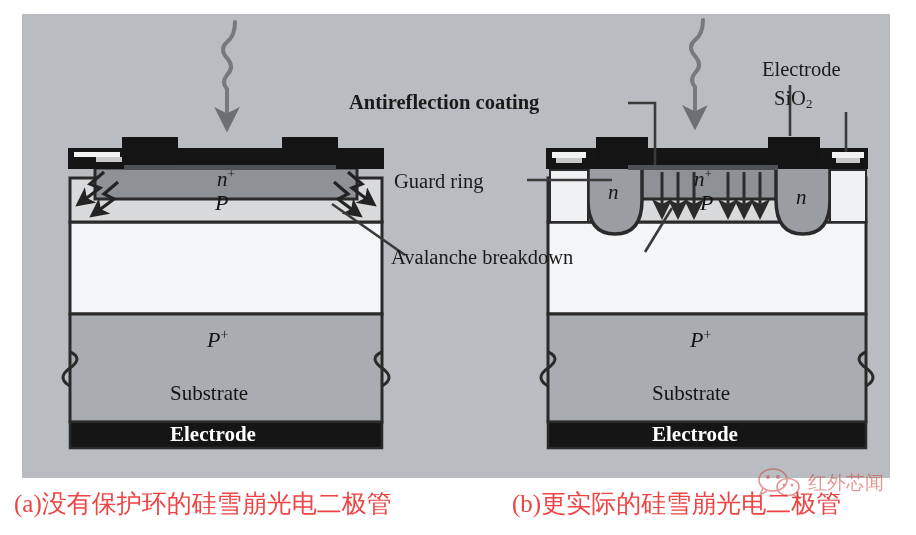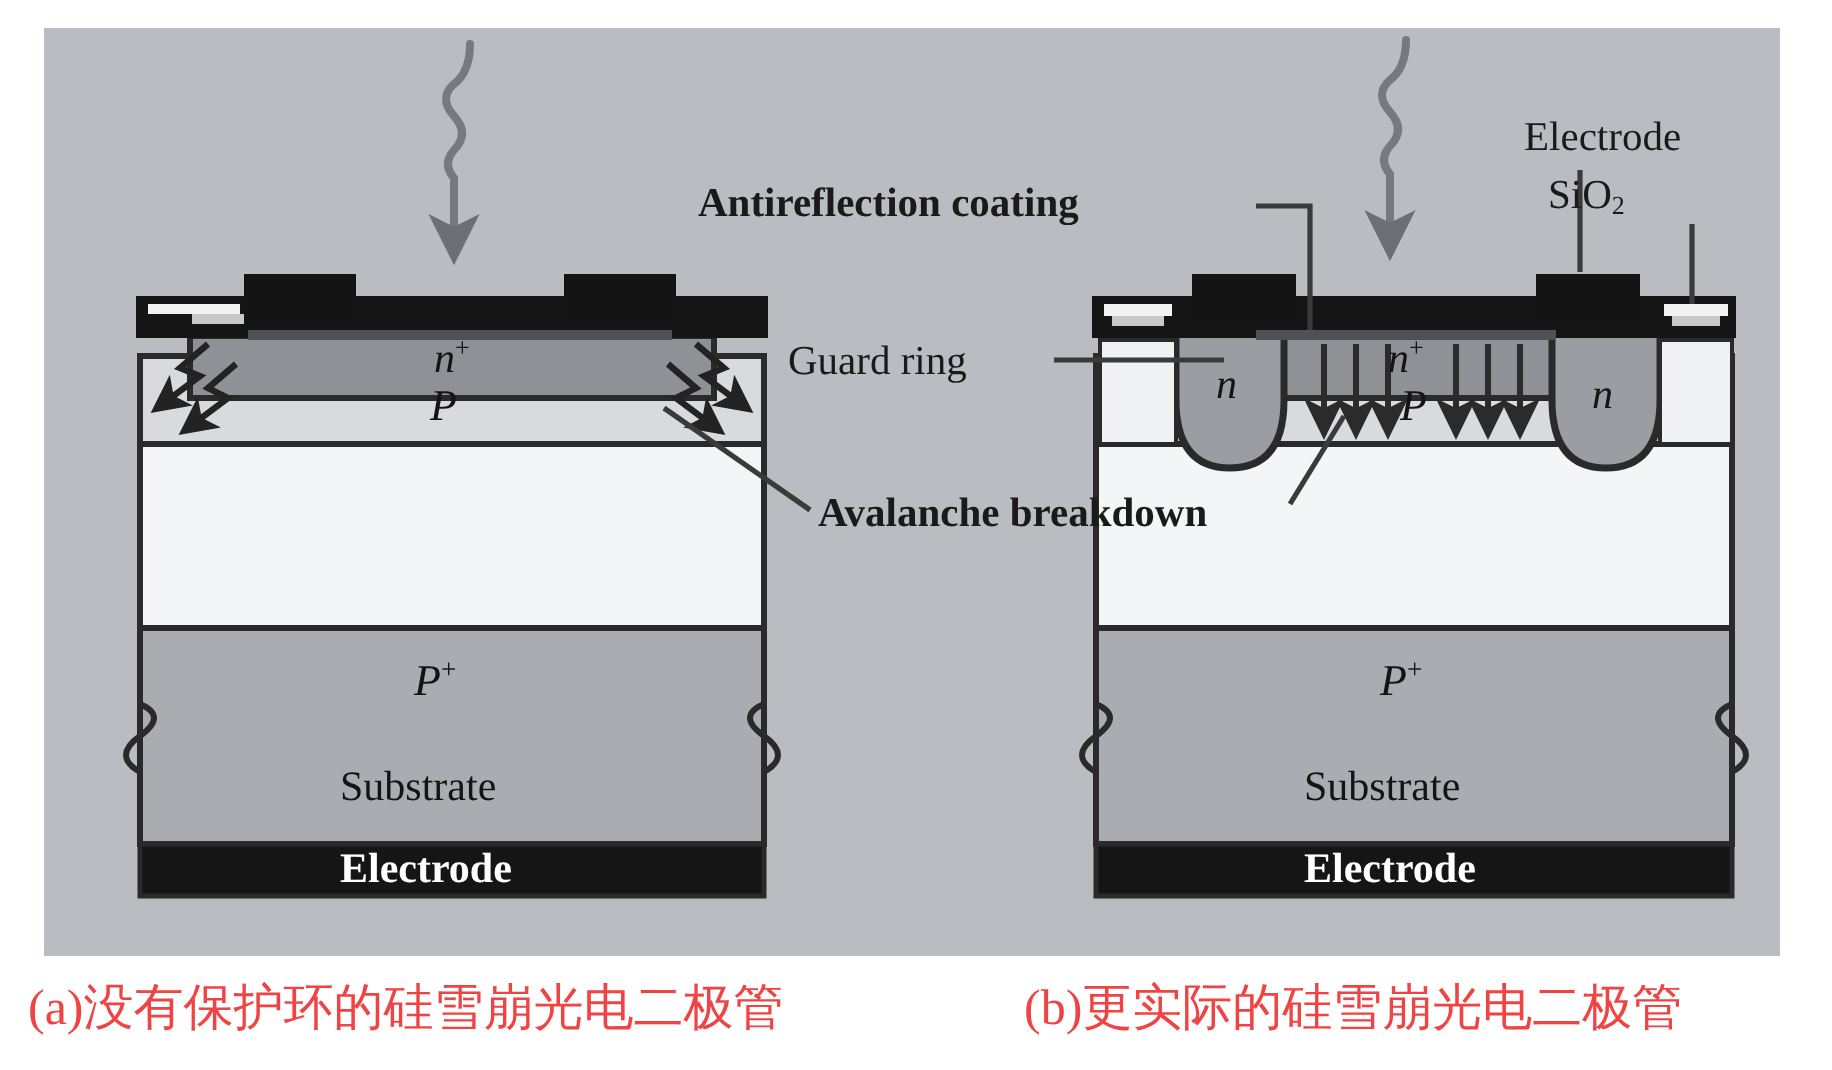--- a/index.html
+++ b/index.html
@@ -12,21 +12,21 @@
 
   svg.layer{position:absolute;left:0;top:0;width:916px;height:535px;overflow:visible;}
 
   .cap{position:absolute;font-size:25px;color:#ef4444;white-space:nowrap;letter-spacing:0px;}
   #cap-a{left:14px;top:487px;}
   #cap-b{left:512px;top:487px;}
 
   .lbl{position:absolute;font-size:20.5px;color:#1a1a1a;white-space:nowrap;}
   #lbl-arc{left:349px;top:91px;font-weight:bold;}
   #lbl-guard{left:394px;top:170px;text-align:center;}
-  #lbl-aval{left:409px;top:246px;font-weight:bold;}
+  #lbl-aval{left:391px;top:246px;}
   #lbl-elec-top{left:762px;top:58px;}
   #lbl-sio2{left:774px;top:87px;}
   #lbl-sio2 .sub{font-size:13px;vertical-align:-3px;}
 
   .ilbl{position:absolute;color:#141414;white-space:nowrap;font-style:italic;}
   .ilbl .sup{font-size:0.62em;font-style:normal;vertical-align:super;}
   .wht{color:#ffffff;font-style:normal;font-weight:bold;}
   .rom{font-style:normal;}
 
   .wm{position:absolute;left:756px;top:468px;width:150px;height:42px;
@@ -173,14 +173,27 @@
   <div class="lbl" id="lbl-guard">Guard ring</div>
   <div class="lbl" id="lbl-aval">Avalanche breakdown</div>
   <div class="lbl" id="lbl-elec-top">Electrode</div>
   <div class="lbl" id="lbl-sio2">
     <span>SiO</span><span class="sub">2</span>
   </div>
 
   <div class="cap" id="cap-a">(a)没有保护环的硅雪崩光电二极管</div>
   <div class="cap" id="cap-b">(b)更实际的硅雪崩光电二极管</div>
 
+  <div class="wm">
+    <svg width="48" height="32" viewBox="0 0 48 32">
+      <ellipse cx="17" cy="12" rx="14" ry="11" fill="none" stroke="#c9453f" stroke-width="1.6"></ellipse>
+      <path d="M7,20 L4,27 L11,23" fill="none" stroke="#c9453f" stroke-width="1.6"></path>
+      <circle cx="12" cy="9" r="1.9" fill="#c9453f"></circle>
+      <circle cx="22" cy="9" r="1.9" fill="#c9453f"></circle>
+      <ellipse cx="32" cy="19" rx="11" ry="8.5" fill="none" stroke="#c9453f" stroke-width="1.6"></ellipse>
+      <path d="M40,24 L43,30 L37,27" fill="none" stroke="#c9453f" stroke-width="1.6"></path>
+      <circle cx="28" cy="17" r="1.5" fill="#c9453f"></circle>
+      <circle cx="36" cy="17" r="1.5" fill="#c9453f"></circle>
+    </svg>
+    <div class="wmtxt">红外芯闻</div>
+  </div>
 
 </div>
 
 </body></html>

